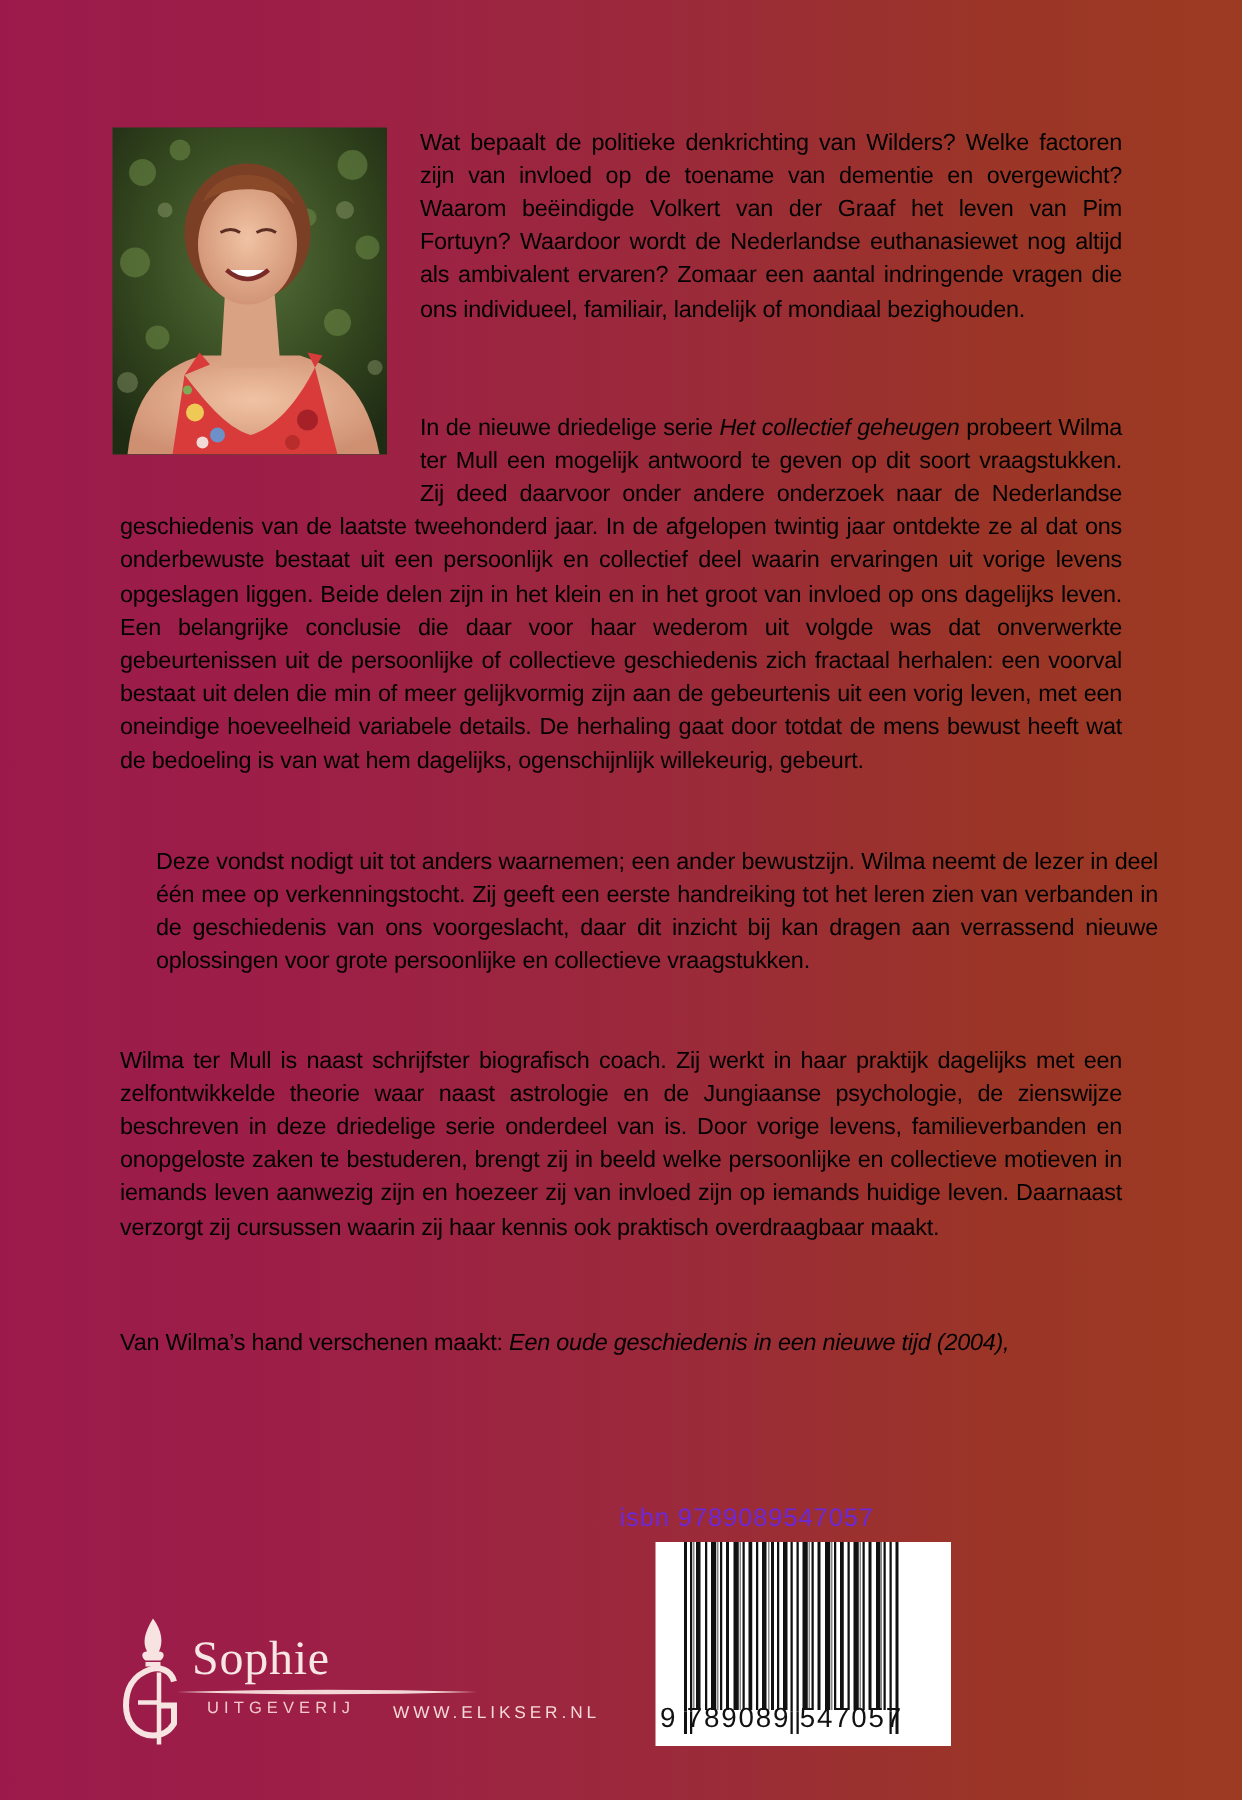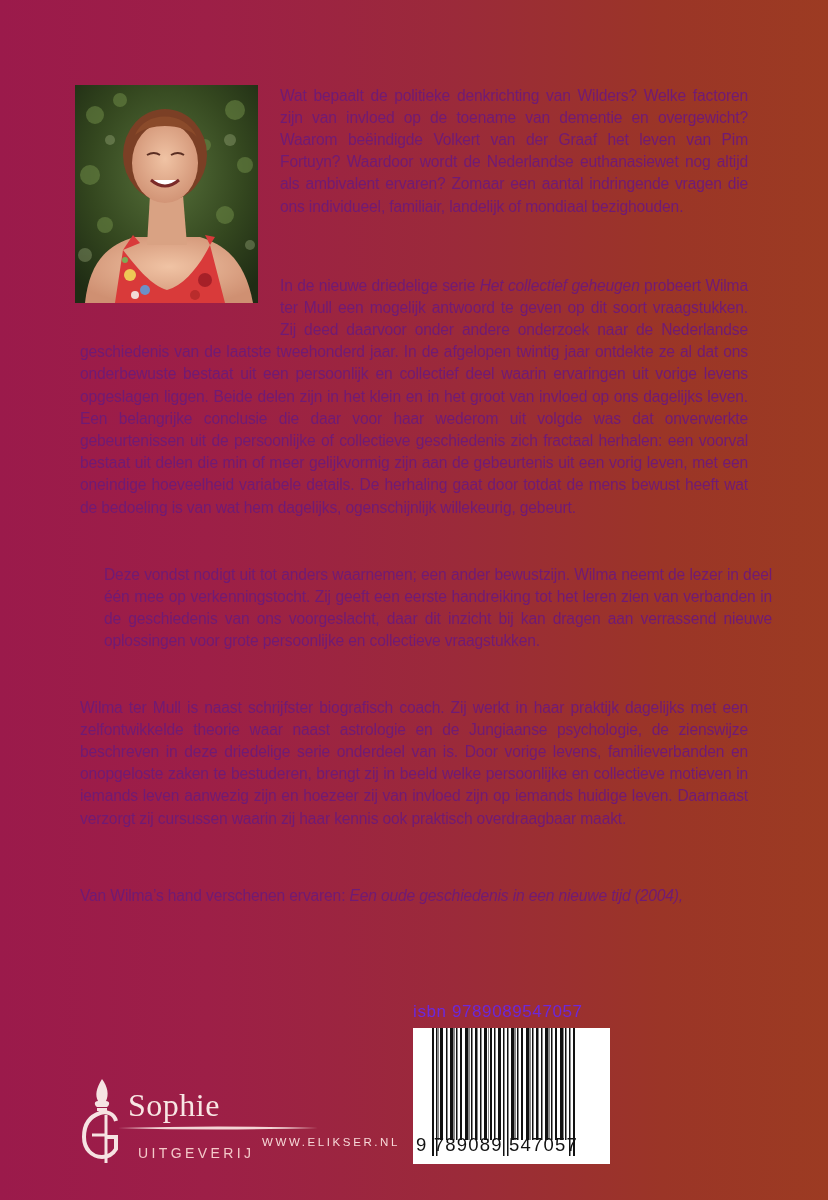--- a/index.html
+++ b/index.html
@@ -28,21 +28,21 @@
       overflow: hidden;
       background: #2f3a22;
     }
     .photo svg { display: block; width: 100%; height: 100%; }
 
     .text {
       font-size: 15.6px;
       line-height: 22.2px;
       letter-spacing: -0.15px;
       text-align: justify;
-      color: #701a75;
+      color: #000000;
     }
     .p1 {
       position: absolute;
       left: 280px;
       top: 69px;
       width: 468px;
     }
     .p2 {
       position: absolute;
       left: 80px;
@@ -81,21 +81,21 @@
       position: absolute;
       left: 413px;
       top: 1002px;
       font-size: 17px;
       letter-spacing: 0.6px;
       color: #6d28d9;
       font-weight: normal;
     }
     .barcode {
       position: absolute;
-      left: 413px;
+      left: 437px;
       top: 1028px;
       width: 197px;
       height: 136px;
       background: #ffffff;
     }
     .barcode svg { display: block; }
     .barcode-digits {
       position: absolute;
       left: 3px;
       bottom: 8px;
@@ -134,24 +134,23 @@
       position: absolute;
       left: 40px;
       top: 50px;
       width: 200px;
       height: 6px;
     }
     .logo-sub {
       position: absolute;
       left: 60px;
       top: 58px;
-      font-size: 14px;
+      font-size: 11px;
       letter-spacing: 3.4px;
       color: #f4c9c9;
-      margin-top: 12px;
     }
     .website {
       position: absolute;
       left: 262px;
       top: 1136px;
       font-size: 11.5px;
       letter-spacing: 2.6px;
       color: #f7d8d8;
     }
   </style>
@@ -221,21 +220,21 @@
 
   <p class="text p1">Wat bepaalt de politieke denkrichting van Wilders? Welke factoren zijn van invloed op de toename van dementie en overgewicht? Waarom beëindigde Volkert van der Graaf het leven van Pim Fortuyn? Waardoor wordt de Nederlandse euthanasiewet nog altijd als ambivalent ervaren? Zomaar een aantal indringende vragen die ons individueel, familiair, landelijk of mondiaal bezighouden.</p>
 
   <p class="text p2"><span class="float-spacer"></span><span>In de nieuwe driedelige serie </span><em>Het collectief geheugen</em><span> pro­beert Wilma ter Mull een mogelijk antwoord te geven op dit soort vraagstukken. Zij deed daarvoor onder andere onder­zoek naar de Nederlandse geschiedenis van de laatste tweehonderd jaar. In de afgelo­pen twintig jaar ontdekte ze al dat ons onderbewuste bestaat uit een persoonlijk en collectief deel waarin ervaringen uit vorige levens opgeslagen liggen. Beide delen zijn in het klein en in het groot van invloed op ons dagelijks leven. Een belangrijke conclusie die daar voor haar wederom uit volgde was dat onverwerkte gebeurtenissen uit de per­soonlijke of collectieve geschiedenis zich fractaal herhalen: een voorval bestaat uit delen die min of meer gelijkvormig zijn aan de gebeurtenis uit een vorig leven, met een onein­dige hoeveelheid variabele details. De herhaling gaat door totdat de mens bewust heeft wat de bedoeling is van wat hem dagelijks, ogenschijnlijk willekeurig, gebeurt.</span></p>
 
   <p class="text p3">Deze vondst nodigt uit tot anders waarnemen; een ander bewustzijn. Wilma neemt de lezer in deel één mee op verkenningstocht. Zij geeft een eerste handreiking tot het leren zien van verbanden in de geschiedenis van ons voorgeslacht, daar dit inzicht bij kan dragen aan verrassend nieuwe oplossingen voor grote persoonlijke en collectieve vraag­stukken.</p>
 
   <p class="text p4">Wilma ter Mull is naast schrijfster biografisch coach. Zij werkt in haar praktijk dagelijks met een zelfontwikkelde theorie waar naast astrologie en de Jungiaanse psychologie, de zienswijze beschreven in deze driedelige serie onderdeel van is. Door vorige levens, familieverbanden en onopgeloste zaken te bestuderen, brengt zij in beeld welke per­soonlijke en collectieve motieven in iemands leven aanwezig zijn en hoezeer zij van in­vloed zijn op iemands huidige leven. Daarnaast verzorgt zij cursussen waarin zij haar kennis ook praktisch overdraagbaar maakt.</p>
 
   <p class="text p5">
-    <span class="line"><span>Van Wilma’s hand verschenen ervaren: </span><em>Een oude geschiedenis in een nieuwe tijd (2004),</em></span>
+    <span class="line"><span>Van Wilma’s hand verschenen maakt: </span><em>Een oude geschiedenis in een nieuwe tijd (2004),</em></span>
   </p>
 
   <div class="isbn-label">isbn 9789089547057</div>
   <div class="barcode">
     <svg width="197" height="136" viewBox="0 0 197 136">
       <g fill="#111">
         <rect x="19" y="0" width="2" height="128"></rect>
         <rect x="23" y="0" width="1.5" height="128"></rect>
         <rect x="27" y="0" width="3" height="112"></rect>
         <rect x="33" y="0" width="1.5" height="112"></rect>

